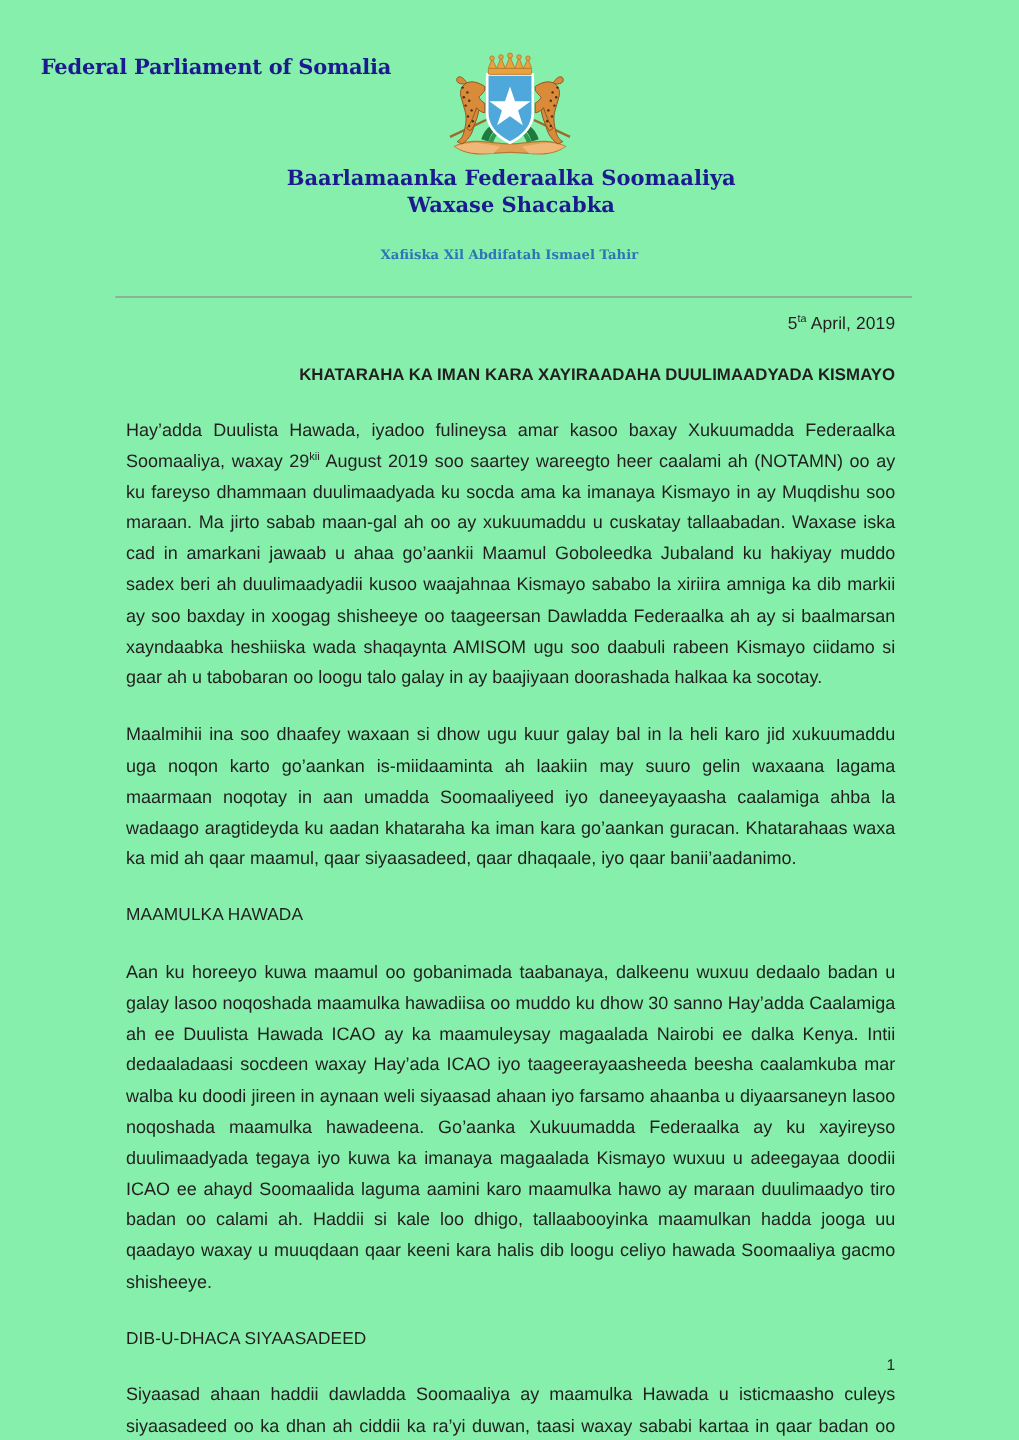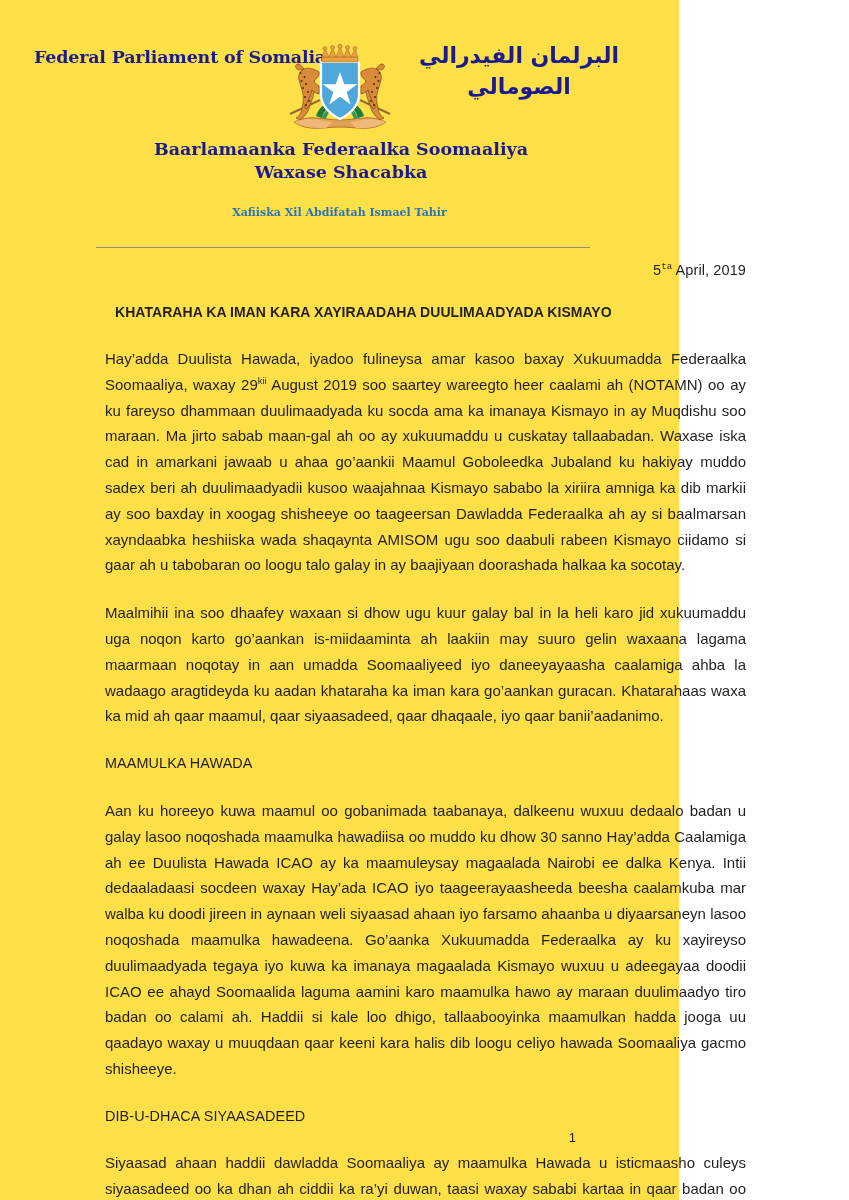--- a/index.html
+++ b/index.html
@@ -11,25 +11,25 @@
   body {
     width: 849px;
     height: 1200px;
     overflow: hidden;
     font-family: "Liberation Sans", sans-serif;
     color: #231f20;
     position: relative;
   }
 
   .page {
-    width: 679px;
+    width: 849px;
     height: 1200px;
     position: relative;
     box-sizing: border-box;
-    background: #fde047;
+    background: #86efac;
   }
 
   
   .letterhead {
     position: relative;
     height: 196px;
   }
 
   .lh-en {
     position: absolute;
@@ -115,25 +115,24 @@
     text-align: right;
     font-size: 14.5px;
     color: #231f20;
     margin: 0 0 26px 0;
     letter-spacing: 0.1px;
   }
   .doc-date sup {
     font-size: 0.62em;
     vertical-align: super;
     line-height: 0;
-    font-family: Liberation Mono, monospace;
   }
 
   .doc-title {
-    text-align: left;
+    text-align: right;
     font-weight: bold;
     font-size: 14px;
     letter-spacing: 0.05px;
     margin: 0 0 26px 0;
     padding-left: 10px;
   }
 
   p.para {
     text-align: justify;
     text-justify: inter-word;
@@ -169,21 +168,20 @@
 
 <div class="page">
 
   <div class="letterhead">
 
     <div class="lh-en">
       <div>Federal Parliament of Somalia</div>
     </div>
 
     <div class="lh-ar">
-      <div>البرلمان الفيدرالي الصومالي</div>
     </div>
 
     <div class="emblem-wrap">
       <svg viewBox="0 0 128 96" xmlns="http://www.w3.org/2000/svg" aria-hidden="true">
 
         <path d="M18 80 C34 72 48 78 64 78 C80 78 94 72 110 80 C96 90 80 85 64 85 C48 85 32 90 18 80 Z" fill="#e0a157" stroke="#b9762f" stroke-width="1"></path>
         <path d="M18 80 C34 74 46 79 56 80 L50 86 C38 86 28 86 18 80 Z" fill="#f0b878"></path>
         <path d="M110 80 C96 74 84 79 74 80 L80 86 C92 86 100 86 110 80 Z" fill="#f0b878"></path>
 
         <line x1="14" y1="72" x2="44" y2="58" stroke="#9a6b2e" stroke-width="2"></line>

